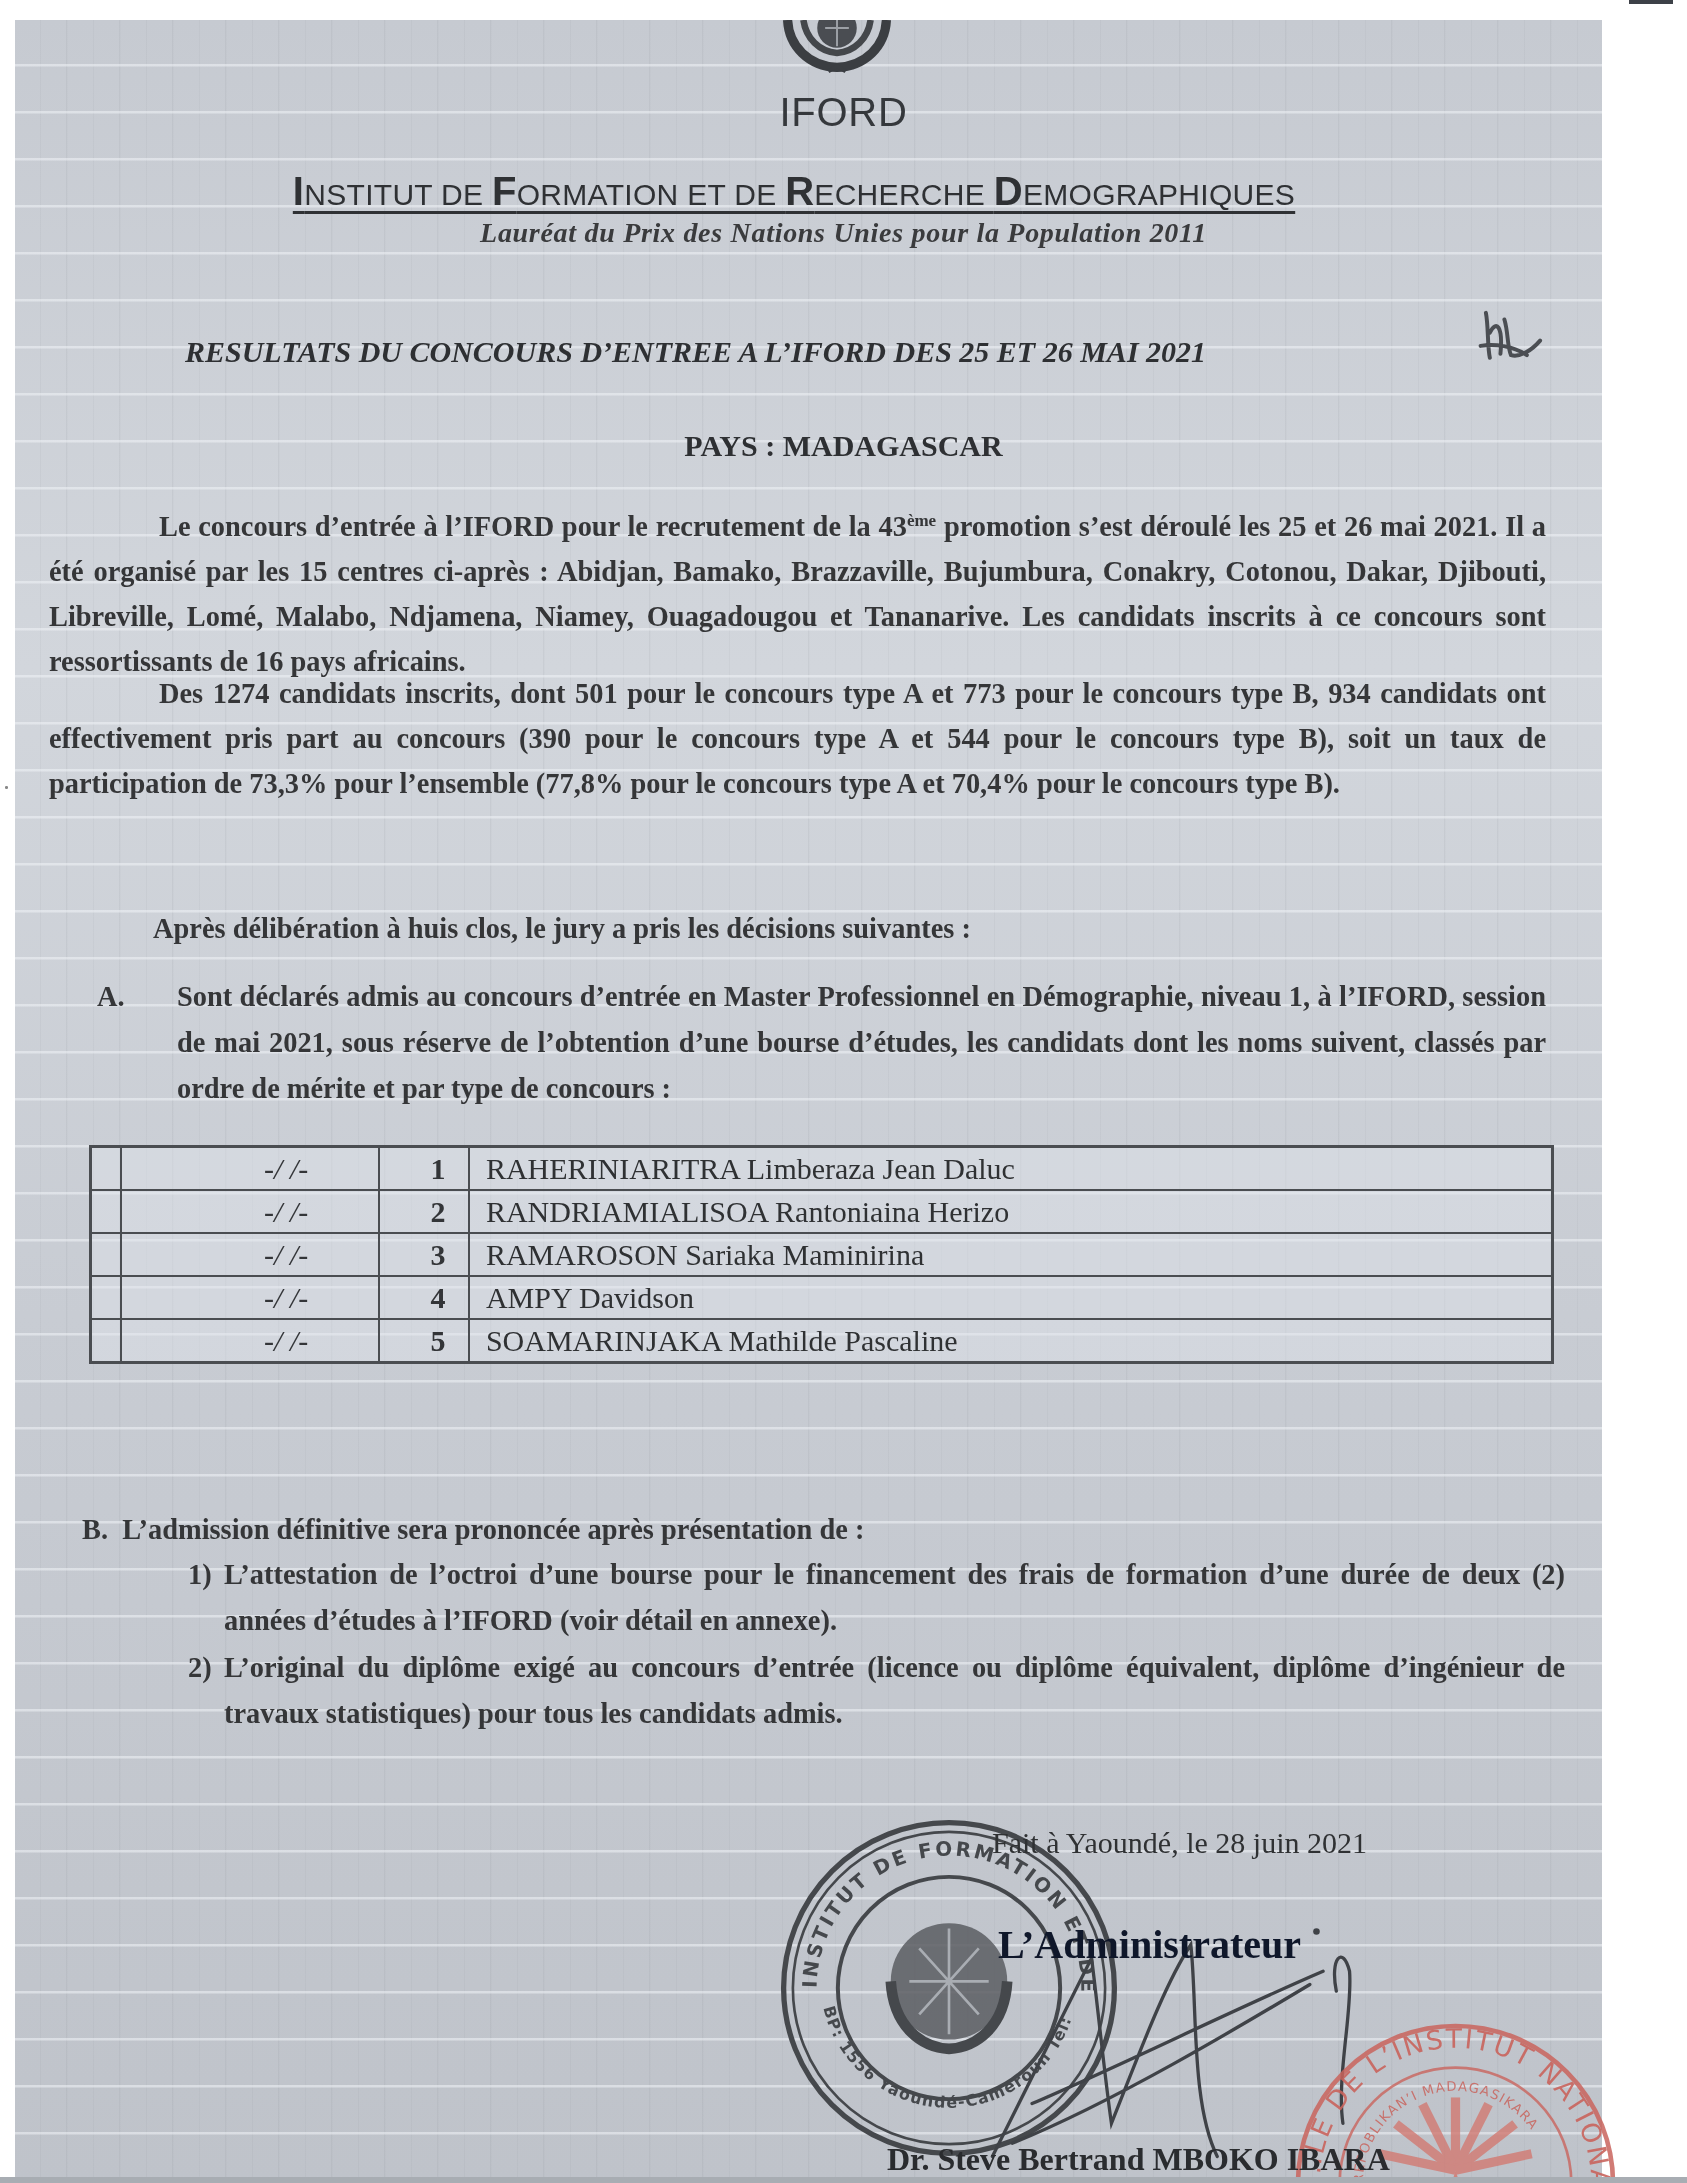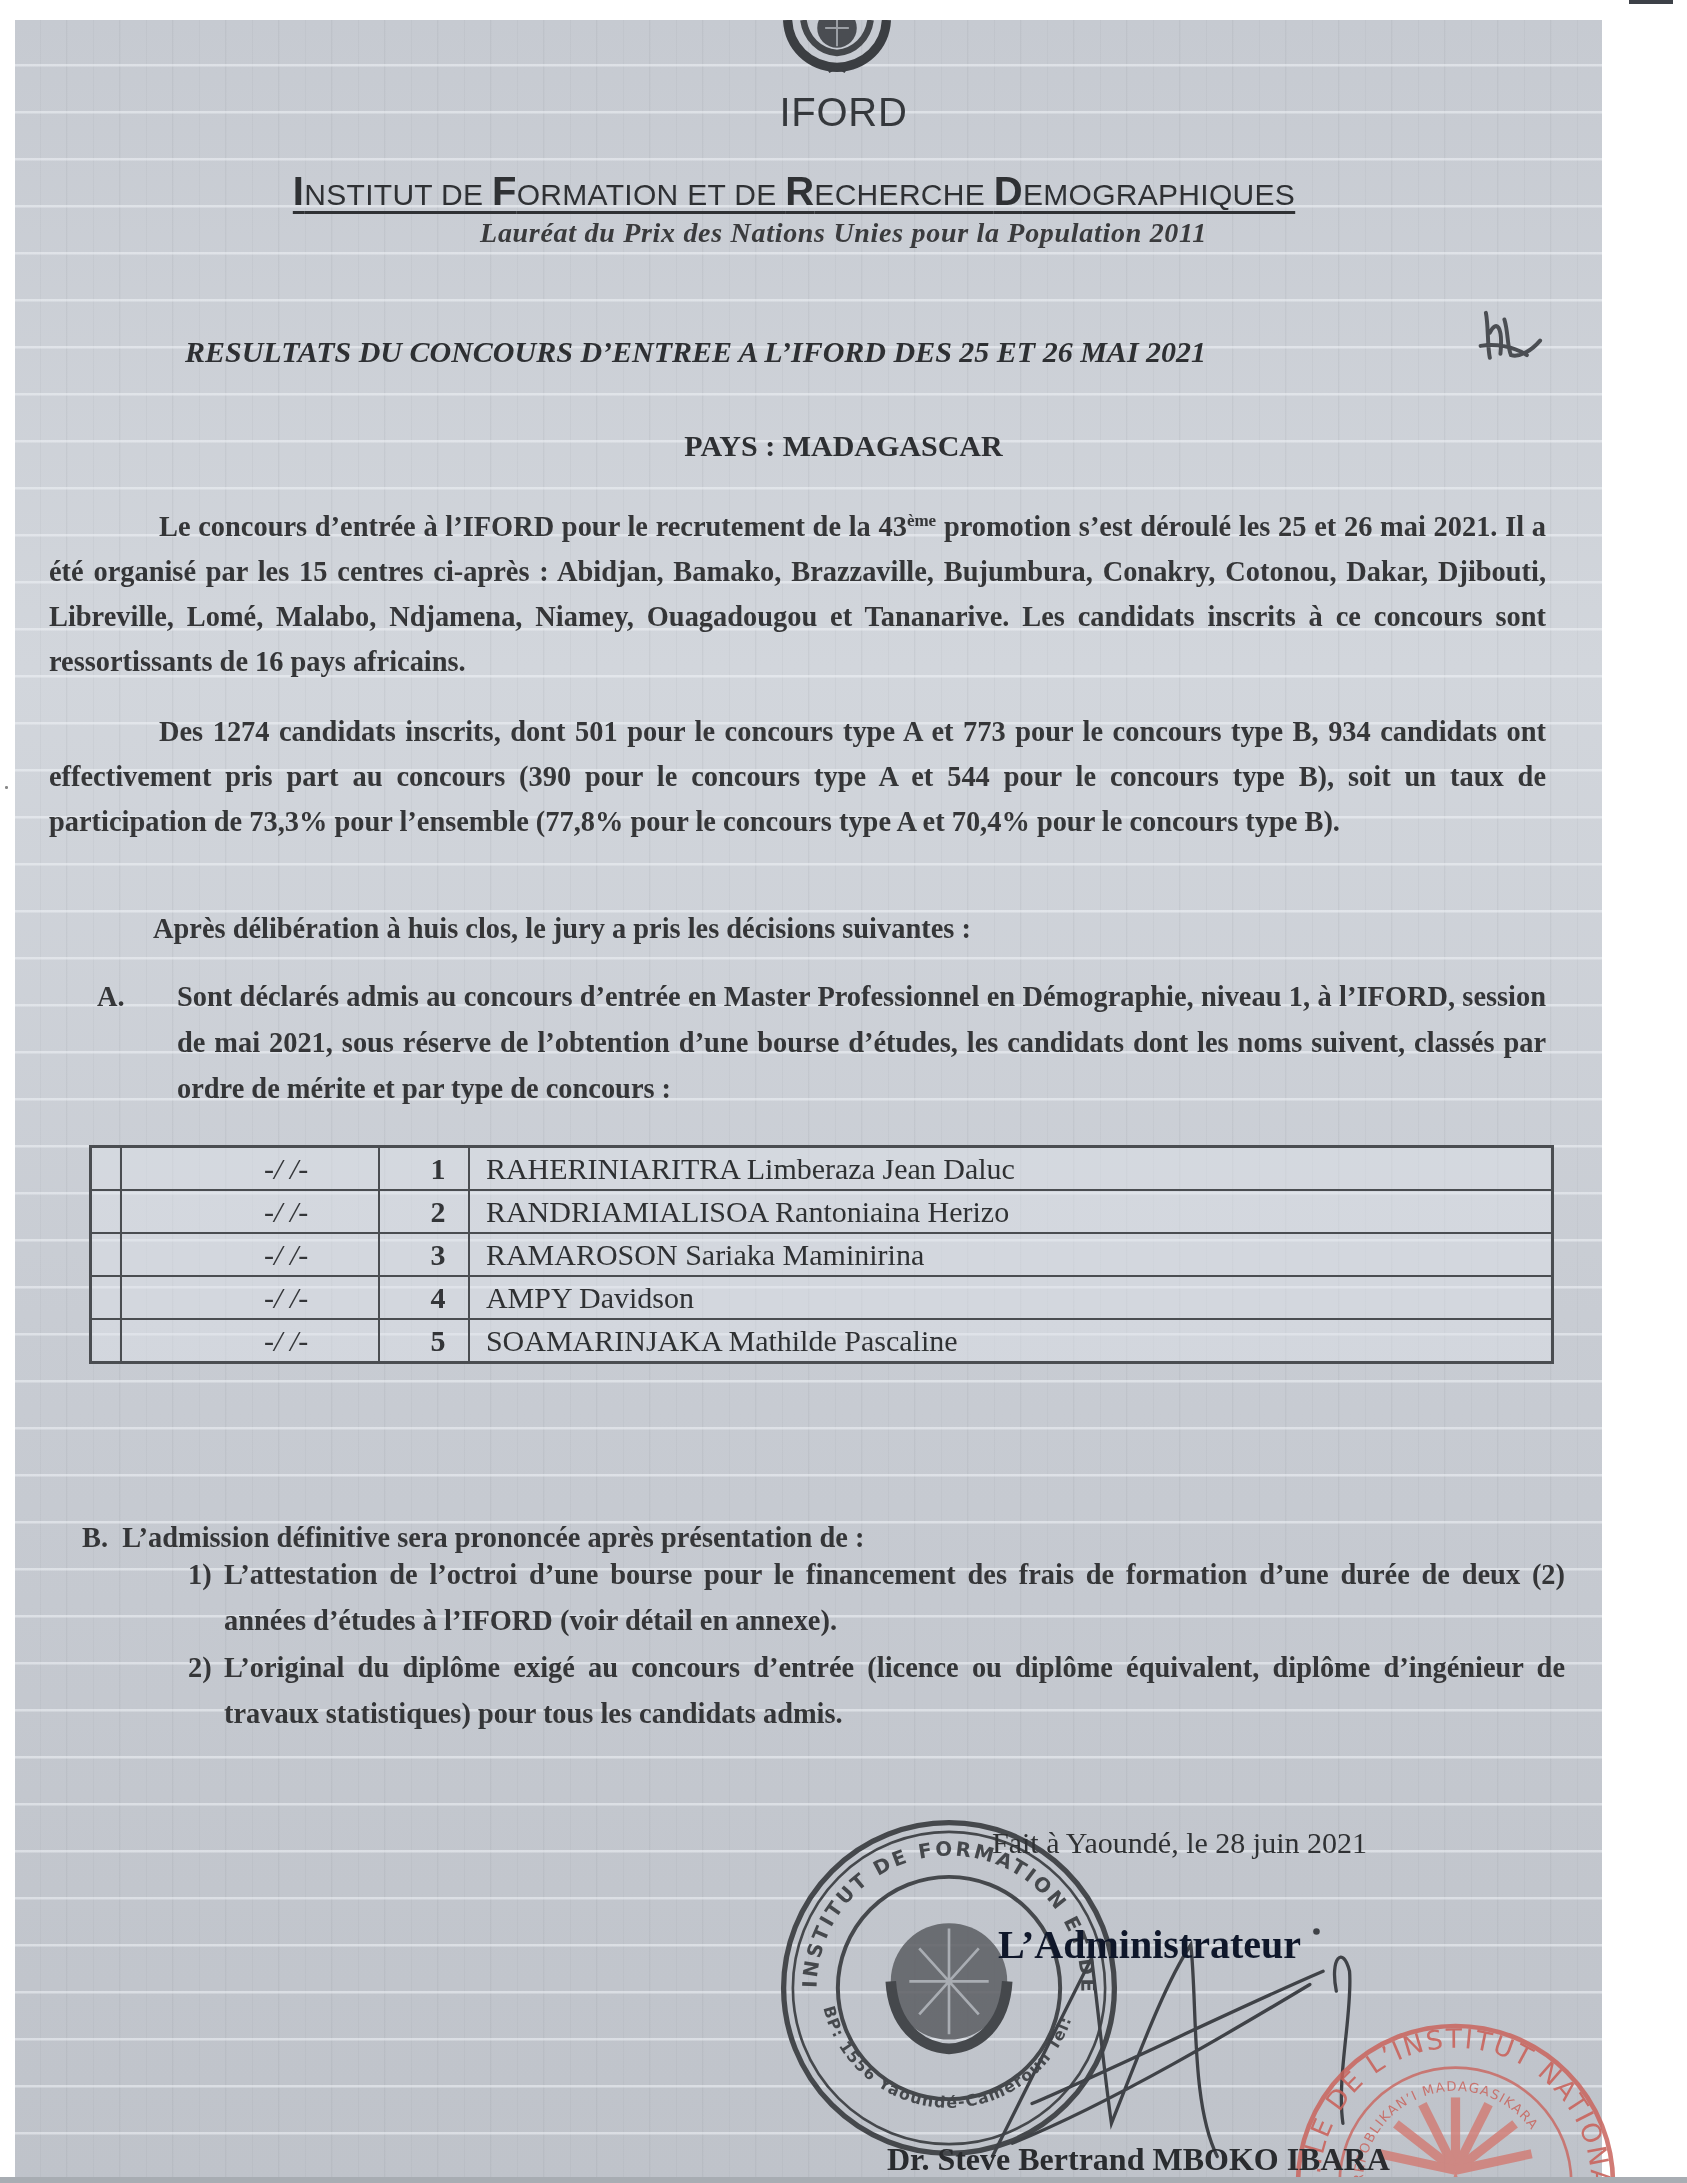--- a/index.html
+++ b/index.html
@@ -41,21 +41,21 @@
   }
   .results-title {
     top: 323px; left: 185px; font-size: 30px; font-weight: bold; font-style: italic; color: #2e3033;
   }
   .paraph { position: absolute; left: 1474px; top: 306px; width: 76px; height: 60px; }
   .pays { top: 417px; font-size: 30px; font-weight: bold; color: #2e3033; }
 
   .para { position: absolute; left: 49px; width: 1497px; font-size: 28.4px; font-weight: bold; line-height: 45px; text-align: justify; color: #353638; }
   .para .indent { display: inline-block; width: 110px; }
   .p1 { top: 504px; }
-  .p2 { top: 709px; }
+  .p2 { top: 671px; }
   .p3 { top: 906px; left: 153px; width: auto; white-space: nowrap; }
   .sect-a { position: absolute; top: 974px; left: 97px; width: 1449px; font-size: 28.4px; font-weight: bold; line-height: 46px; color: #353638; }
   .sect-a .letter { position: absolute; left: 0; top: 0; }
   .sect-a .body { margin-left: 80px; text-align: justify; }
   sup { font-size: 17px; line-height: 0; }
 
   
   .tbl { position: absolute; left: 89px; top: 1145px; width: 1465px; border: 3.3px solid #4a4d51; border-collapse: collapse; font-size: 30px; font-weight: bold; color: #333538; }
   .tbl td { border: 2.6px solid #4a4d51; height: 41px; padding: 0 6.6px; vertical-align: middle; }
   .tbl .country { background: #8f9399; height: 38px; text-align: left; padding-left: 8px; color: #2b2d30; font-size: 28px; }
@@ -149,21 +149,21 @@
   <tr class="data">
     <td></td>
     <td class="dash">-/ /-</td>
     <td class="num">5</td>
     <td class="name">SOAMARINJAKA Mathilde Pascaline</td>
   </tr>
 </tbody>
   </table>
 
 <div class="sect-b">
-  <div style="position:absolute; left:0; top:0; white-space:nowrap;margin-top:8px;">
+  <div style="position:absolute; left:0; top:0; white-space:nowrap;">
     <span>B.</span>&nbsp;&nbsp;<span>L’admission définitive sera prononcée après présentation de :</span>
   </div>
   <div class="item" style="top:45px;">
     <span class="n">1)</span>
     <span class="t">L’attestation de l’octroi d’une bourse pour le financement des frais de formation d’une durée de deux (2) années d’études à l’IFORD (voir détail en annexe).</span>
   </div>
   <div class="item" style="top:138px;">
     <span class="n">2)</span>
     <span class="t">L’original du diplôme exigé au concours d’entrée (licence ou diplôme équivalent, diplôme d’ingénieur de travaux statistiques) pour tous les candidats admis.</span>
   </div>

